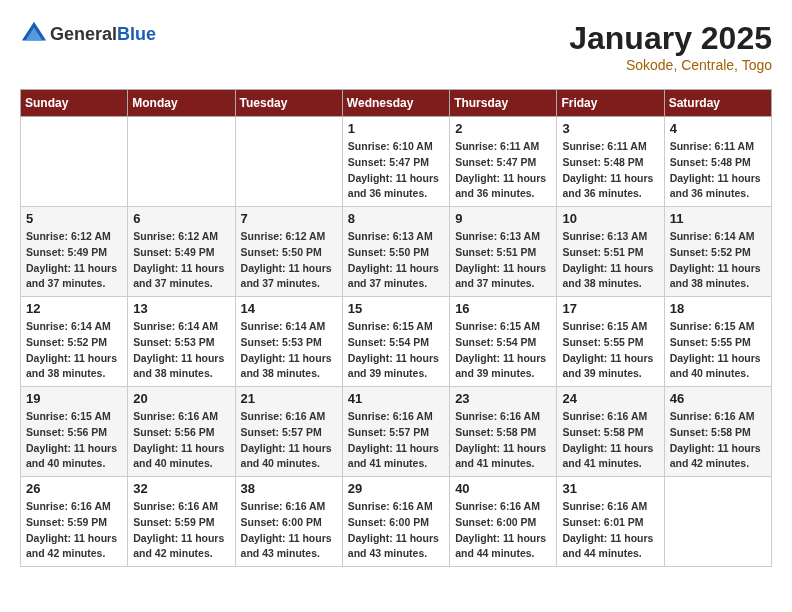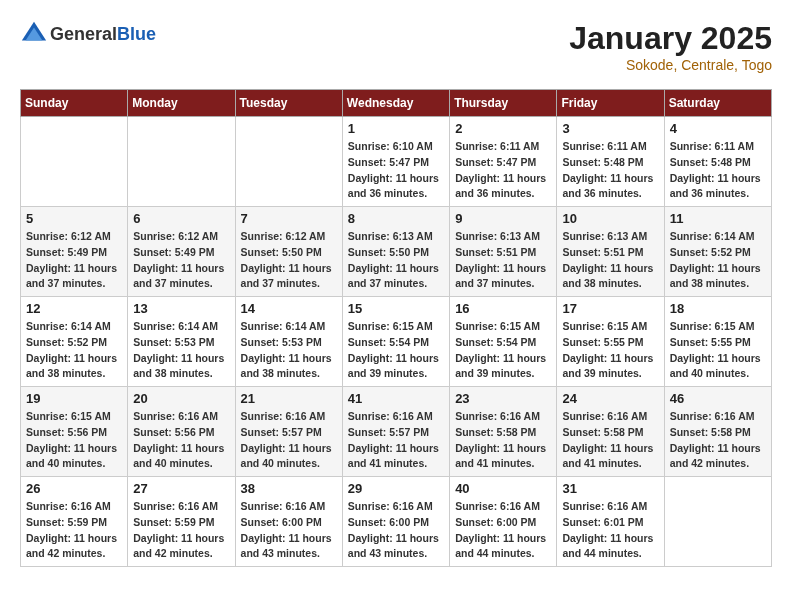--- a/index.html
+++ b/index.html
@@ -309,21 +309,21 @@
       </tr>
       <tr>
         <td>
           <span class="day-number">26</span>
           <div class="day-info" style="white-space: pre-line;">Sunrise: 6:16 AM
 Sunset: 5:59 PM
 Daylight: 11 hours
 and 42 minutes.</div>
         </td>
         <td>
-          <span class="day-number">27</span>
+          <span class="day-number">32</span>
           <div class="day-info" style="white-space: pre-line;">Sunrise: 6:16 AM
 Sunset: 5:59 PM
 Daylight: 11 hours
 and 42 minutes.</div>
         </td>
         <td>
           <span class="day-number">38</span>
           <div class="day-info" style="white-space: pre-line;">Sunrise: 6:16 AM
 Sunset: 6:00 PM
 Daylight: 11 hours

